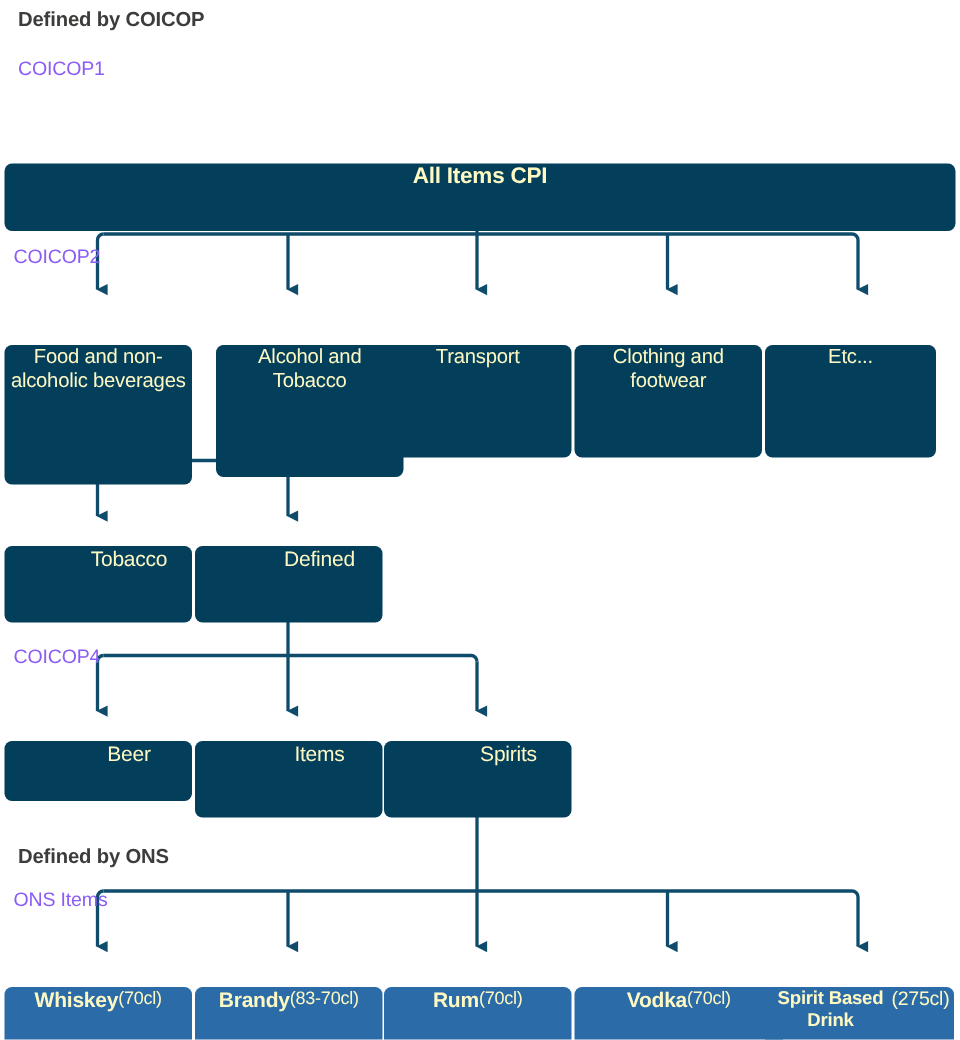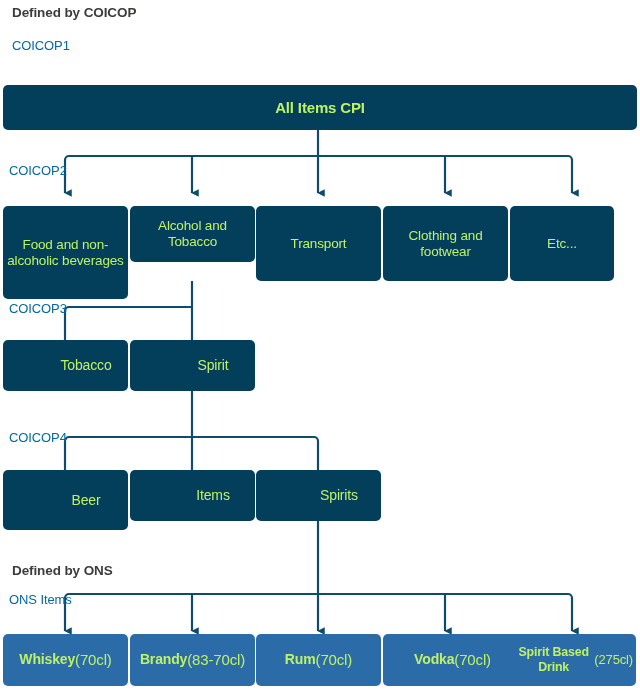--- a/index.html
+++ b/index.html
@@ -26,36 +26,37 @@
     font-size: 13.5px;
     font-weight: bold;
     color: #3c3c3b;
     letter-spacing: -0.1px;
     white-space: nowrap;
   }
   .lvl-label {
     position: absolute;
     font-size: 13px;
     font-weight: normal;
-    color: #0369a1;
+    color: #8b5cf6;
     letter-spacing: -0.1px;
     white-space: nowrap;
   }
   .node {
     position: absolute;
     box-sizing: border-box;
     border-radius: 5px;
-    color: #bef264;
+    color: #fef9c3;
     display: flex;
-    align-items: center;
+    align-items: flex-start;
     justify-content: center;
     text-align: center;
     line-height: 1.18;
     letter-spacing: -0.15px;
     padding: 0 3px;
+    margin-top: 24px;
   }
   .node.dark { background: #033e5b; }
   .node.mid  { background: #2a6ba8; }
   .node .lbl { display: block; }
   .node.root {
     font-size: 15px;
     font-weight: bold;
   }
   .node.l2 {
     font-size: 13.5px;
@@ -66,21 +67,21 @@
     font-weight: normal;
     padding-left: 44px;
   }
   .node.ons {
     font-size: 14px;
     font-weight: bold;
     line-height: 1.22;
   }
   .node.ons .sz {
     font-weight: normal;
-    font-size: 15px;
+    font-size: 12px;
   }
   .node.ons.narrow { font-size: 12.4px; }
   .node.ons.narrow .sz { font-size: 13px; }
   svg.wires {
     position: absolute;
     left: 0; top: 0;
     width: 640px;
     height: 693px;
     overflow: visible;
     pointer-events: none;
@@ -150,41 +151,41 @@
 
   <div class="lvl-label" style="left:9px; top:592px;">ONS Items</div>
 
   <div class="node dark root" style="left:3px; top:85px; width:634px; height:45px;">
     <span class="lbl">All Items CPI</span>
   </div>
 
   <div class="node dark l2" style="left:3px; top:206px; width:125px; height:93px;">
     <span class="lbl">Food and non-alcoholic beverages</span>
   </div>
-  <div class="node dark l2" style="left:130px; top:206px; width:125px; height:56px;">
+  <div class="node dark l2" style="left:144px; top:206px; width:125px; height:88px;">
     <span class="lbl">Alcohol and Tobacco</span>
   </div>
   <div class="node dark l2" style="left:256px; top:206px; width:125px; height:75px;">
     <span class="lbl">Transport</span>
   </div>
   <div class="node dark l2" style="left:383px; top:206px; width:125px; height:75px;">
     <span class="lbl">Clothing and footwear</span>
   </div>
-  <div class="node dark l2" style="left:510px; top:206px; width:104px; height:75px;">
+  <div class="node dark l2" style="left:510px; top:206px; width:114px; height:75px;">
     <span class="lbl">Etc...</span>
   </div>
 
   <div class="node dark l3" style="left:3px; top:340px; width:125px; height:51px;">
     <span class="lbl">Tobacco</span>
   </div>
   <div class="node dark l3" style="left:130px; top:340px; width:125px; height:51px;">
-    <span class="lbl">Spirit</span>
-  </div>
-
-  <div class="node dark l4" style="left:3px; top:470px; width:125px; height:60px;">
+    <span class="lbl">Defined</span>
+  </div>
+
+  <div class="node dark l4" style="left:3px; top:470px; width:125px; height:40px;">
     <span class="lbl">Beer</span>
   </div>
   <div class="node dark l4" style="left:130px; top:470px; width:125px; height:51px;">
     <span class="lbl">Items</span>
   </div>
   <div class="node dark l4" style="left:256px; top:470px; width:125px; height:51px;">
     <span class="lbl">Spirits</span>
   </div>
 
   <div class="node mid ons" style="left:3px; top:634px; width:125px; height:52px;">

